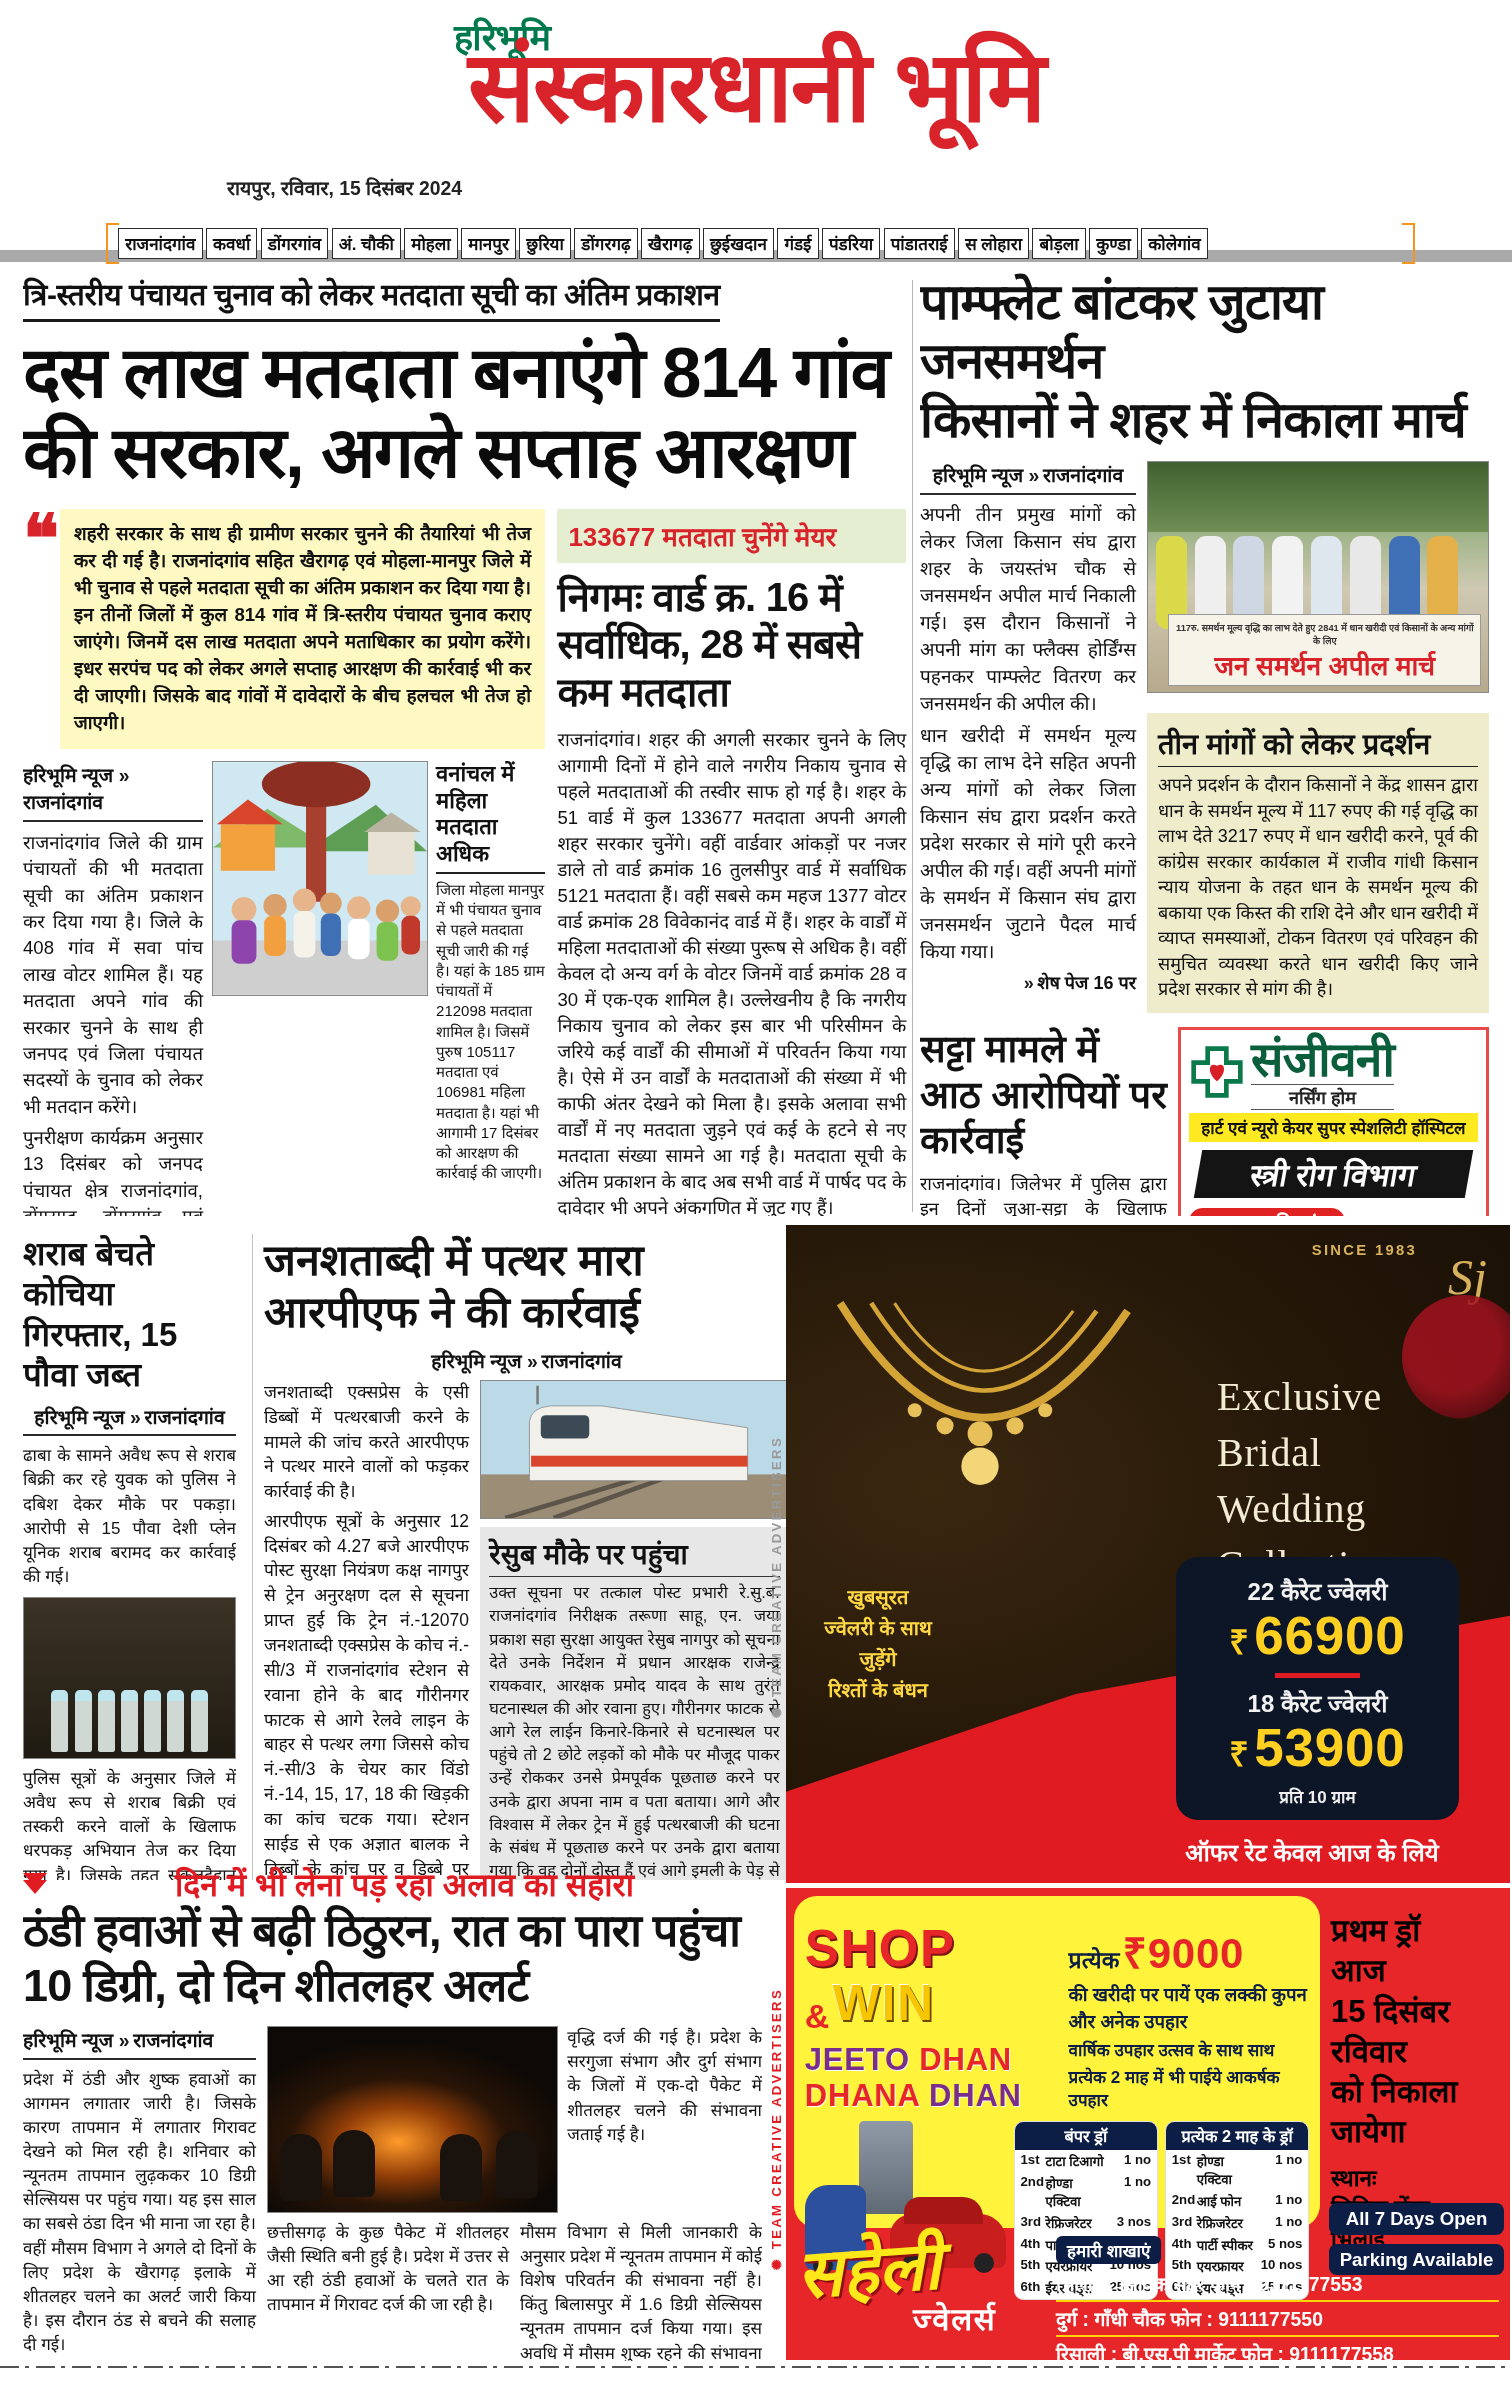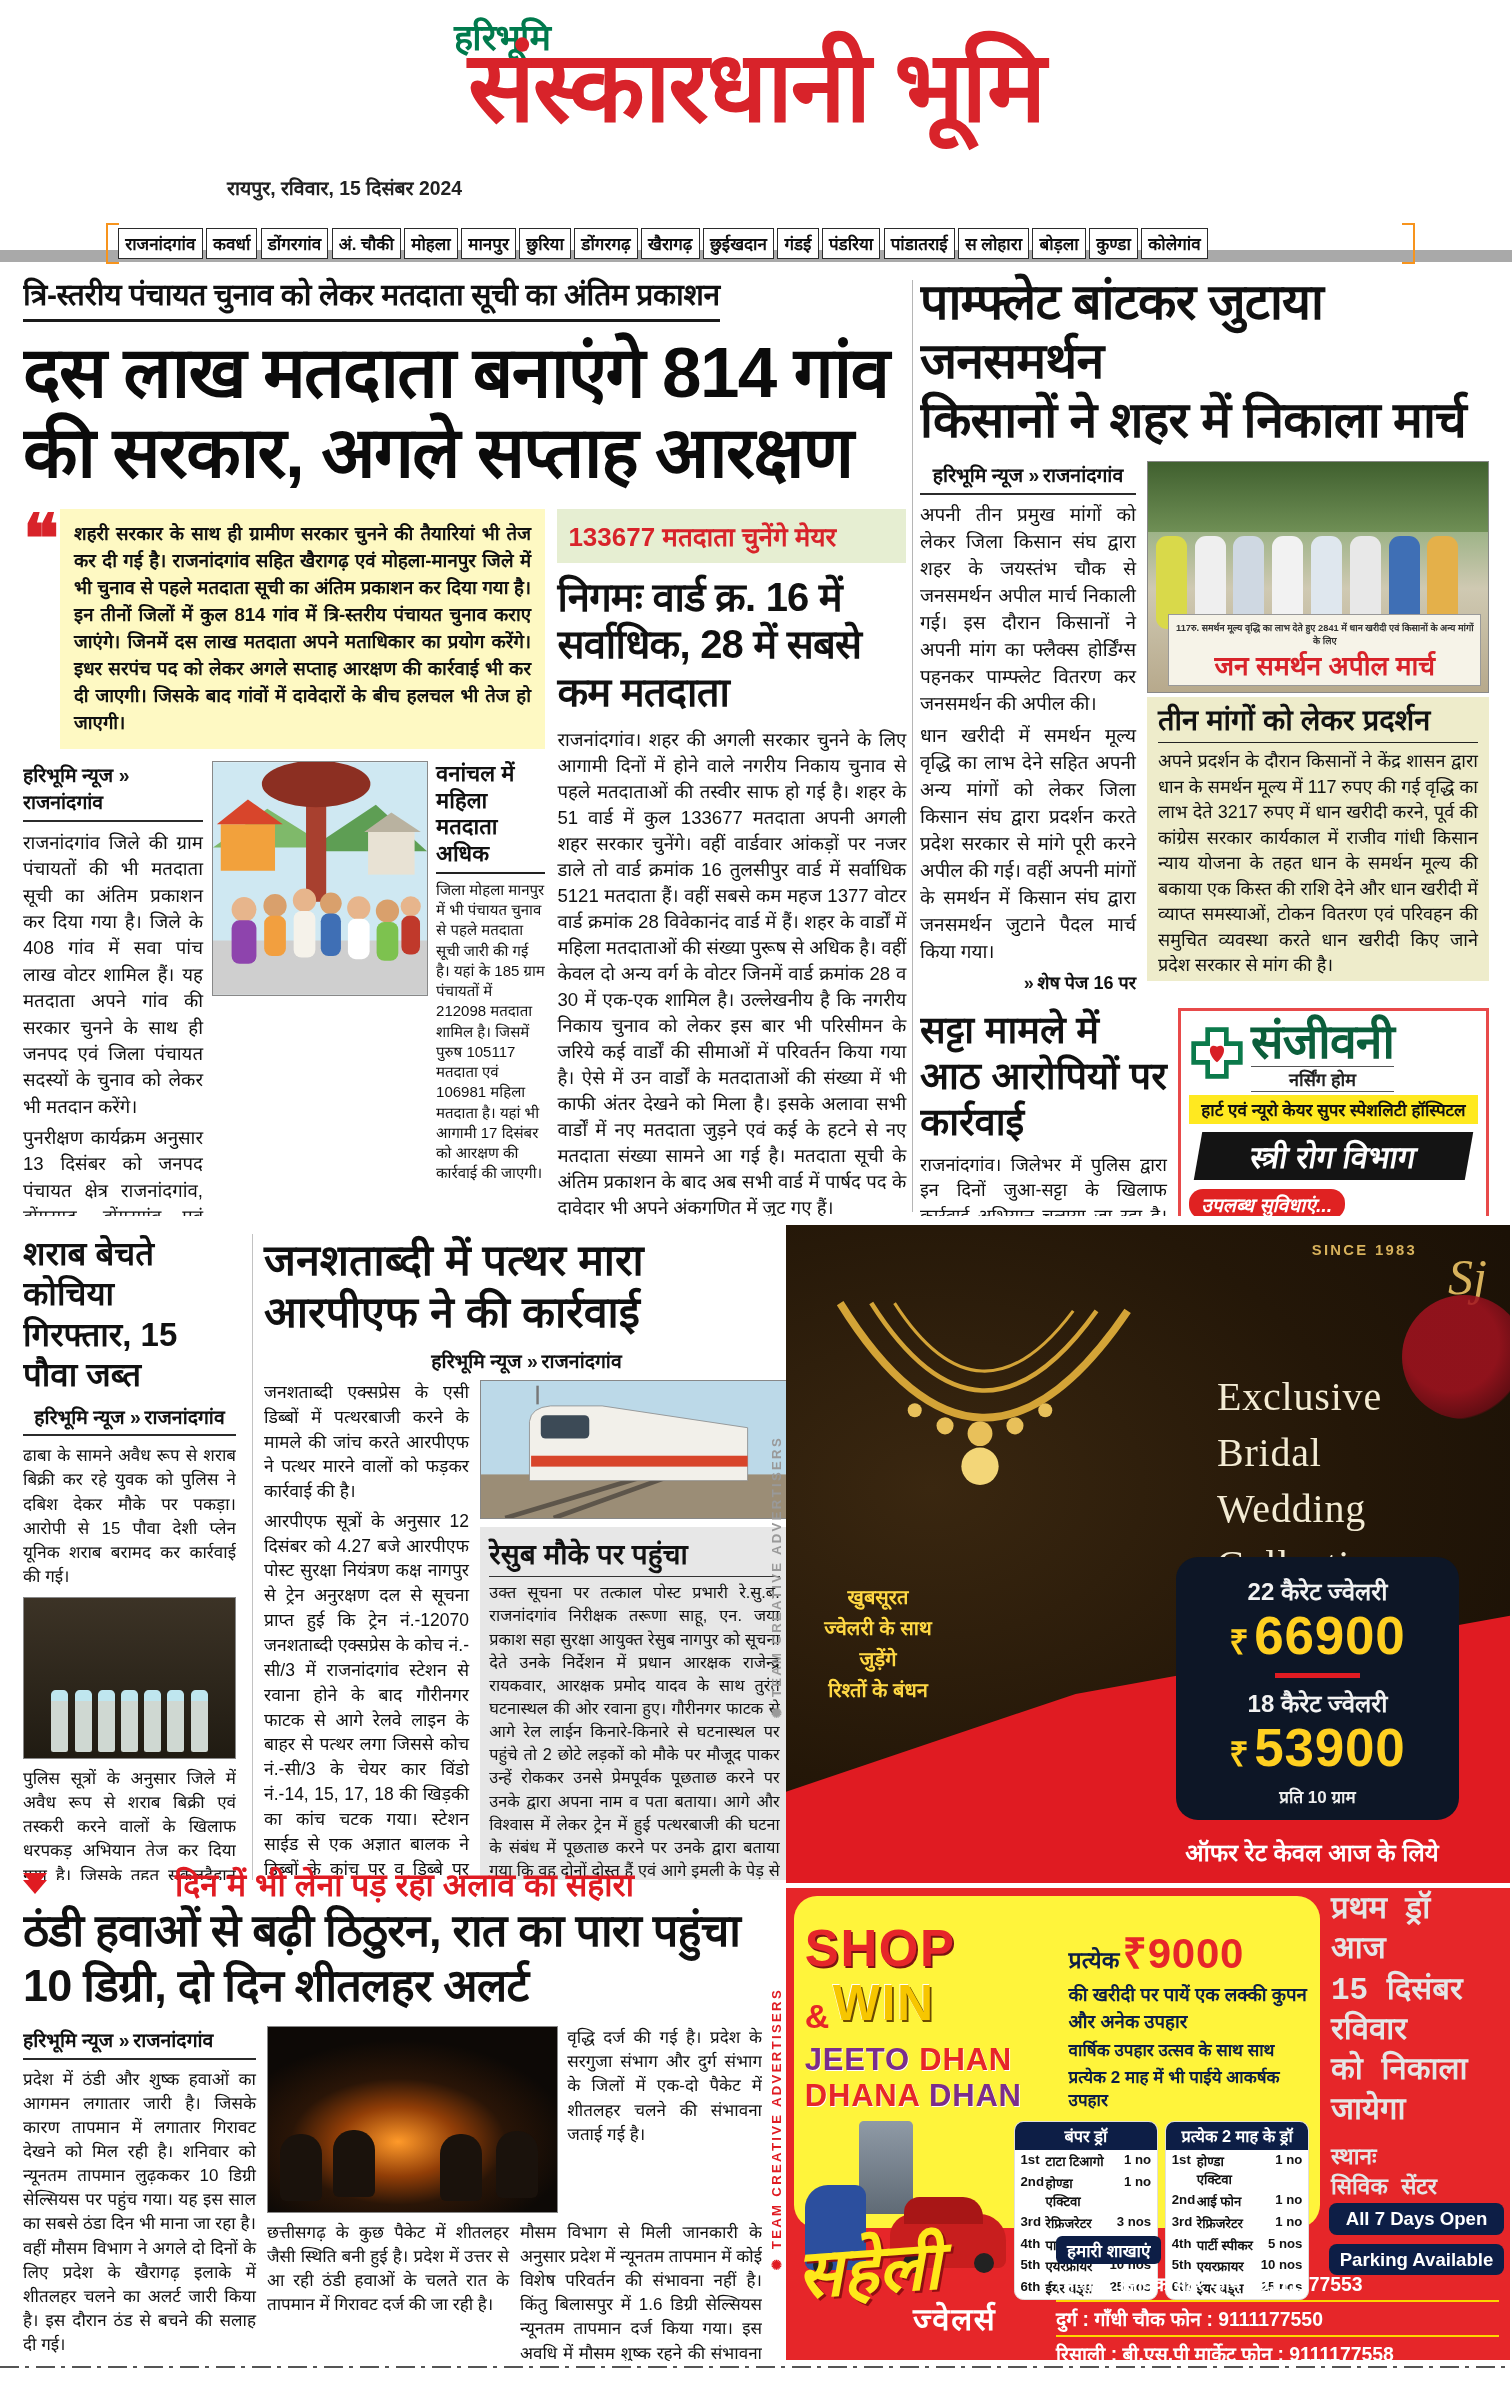--- a/index.html
+++ b/index.html
@@ -56,21 +56,21 @@
   .b-head{font-size:50px;font-weight:800;line-height:1.18;letter-spacing:-0.8px;}
   .b-row1{display:flex;gap:11px;margin-top:11px;}
   .b-col1{width:216px;}
   .b-col1 .byline{text-align:center;display:block;}
   .b-right{flex:1;}
   .protest{height:230px;background:linear-gradient(180deg,#7f9f6a 0%,#9db387 30%,#cfc9b2 55%,#b7a98c 100%);}
   .banner{position:absolute;left:6%;right:2%;bottom:6.2px;background:#f6f3e8;border:1.6px solid #999;
           text-align:center;padding:6.2px 3.1px 1.6px 3.1px;}
   .banner-main{color:#d8232a;font-size:26.4px;font-weight:900;}
   .banner-sub{color:#333;font-size:9.3px;font-weight:700;}
-  .demand-box{background:#eeeccb;padding:2px 11px;margin-top:4px;}
+  .demand-box{background:#eeeccb;padding:10px 11px;margin-top:20px;}
   .demand-title{font-size:29px;font-weight:800;border-bottom:1.6px solid #222;padding-bottom:3.9px;margin-bottom:6.2px;}
   .demand-body{font-size:18px;line-height:1.42;font-weight:500;text-align:justify;}
   .b-row2{display:flex;gap:11px;margin-top:14px;}
   .satta{width:247px;}
   .satta-head{font-size:38px;font-weight:800;line-height:1.2;margin-bottom:7.8px;}
   .satta .body-t{font-size:18px;}
   
   .sj{flex:1;border:3.1px solid #e84a4a;background:#fff;padding:6.2px 7.8px;}
   .sj-top{display:flex;align-items:center;gap:6.2px;}
   .sj-name{color:#0b5e3b;font-size:48px;font-weight:800;letter-spacing:-0.8px;line-height:1;}
@@ -155,21 +155,21 @@
   .products{width:208px;height:155px;position:relative;}
   .pr-fridge{position:absolute;left:54px;top:0;width:54px;height:93px;background:linear-gradient(180deg,#8f9aa6,#5f6a75);border-radius:4.7px;}
   .pr-car{position:absolute;right:0;bottom:7.8px;width:116px;height:54px;background:#c81e1e;border-radius:22px 26.4px 7.8px 7.8px;}
   .pr-car::after{content:"";position:absolute;left:14px;top:-17px;right:23px;height:26.4px;background:#a81616;border-radius:15.5px 20px 0 0;}
   .pr-scoot{position:absolute;left:0;bottom:6.2px;width:61px;height:85px;background:#2c4f9e;border-radius:23px 11px 7.8px 7.8px;}
   .wheel{position:absolute;bottom:-4.7px;width:20px;height:20px;border-radius:50%;background:#222;}
   .draw-table{background:#fff;border-radius:9.3px;overflow:hidden;width:146px;border:1.6px solid #e0dede;align-self:flex-start;}
   .dt-head{background:#0d1e46;color:#fff;font-size:16.3px;font-weight:800;text-align:center;padding:3.1px 1.6px;}
   .dt-row{display:flex;font-size:13.2px;font-weight:700;padding:1.9px 5.4px;color:#111;}
   .dt-rank{width:25px;} .dt-item{flex:1;} .dt-qty{width:42px;text-align:right;}
-  .shop-right{position:absolute;left:545px;top:2px;width:171px;color:#e5e5e5;font-family:Liberation Mono, monospace;}
+  .shop-right{position:absolute;left:545px;top:23px;width:171px;color:#000000;}
   .pratham{font-size:31px;font-weight:900;line-height:1.3;}
   .sthan{font-size:22.5px;font-weight:800;line-height:1.35;margin-top:11px;}
   .badge{background:#0d1e46;color:#fff;border-radius:7.8px;padding:4.7px 7.8px;font-size:18.6px;font-weight:800;text-align:center;margin-top:9.3px;}
   .badges{margin-top:20px;}
   .saheli-row{position:absolute;left:11px;bottom:7.8px;right:11px;height:116px;display:flex;}
   .saheli-logo{width:248px;position:relative;}
   .saheli-name{color:#ffe81a;font-size:67px;font-weight:900;font-style:italic;transform:rotate(-4deg);
                display:inline-block;text-shadow:2.3px 2.3px 0 #8f0f12;line-height:1;}
   .saheli-sub{color:#fff;font-size:31px;font-weight:800;margin:-6.2px 0 0 116px;letter-spacing:1.6px;}
   .branches{flex:1;padding-left:11px;}

